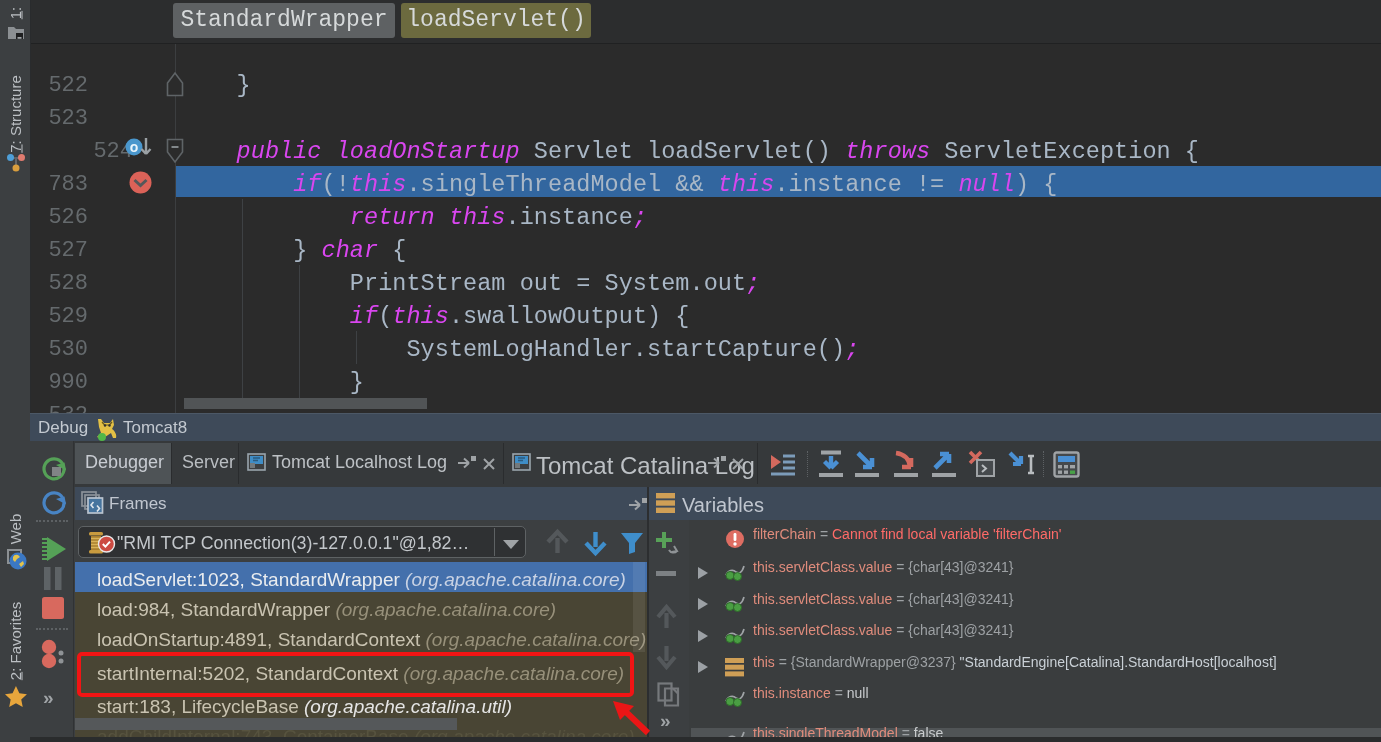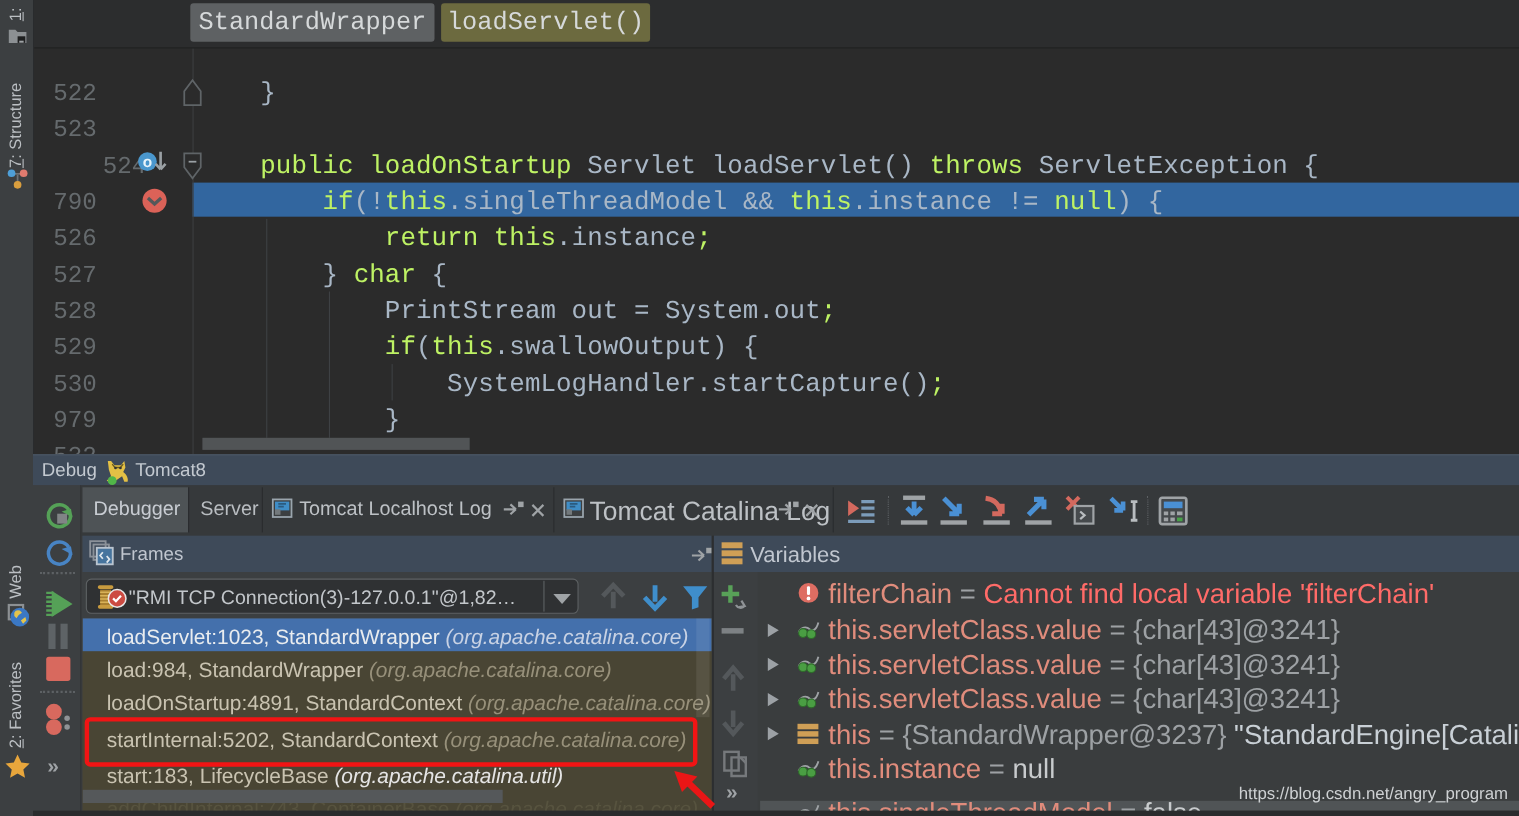--- a/index.html
+++ b/index.html
@@ -4,25 +4,25 @@
 <style>
   html,body{margin:0;padding:0;background:#2b2b2b;}
   #root{position:relative;width:1381px;height:742px;overflow:hidden;
         font-family:"Liberation Sans",sans-serif;background:#2b2b2b;}
   .abs{position:absolute;}
   .mono{font-family:"Liberation Mono",monospace;}
   .codeline{position:absolute;left:180px;white-space:pre;
             font:23.5px/33px "Liberation Mono",monospace;letter-spacing:.05px;color:#a9b7c6;}
   .ln{position:absolute;left:30px;width:58px;text-align:right;
       font:22px/33px "Liberation Mono",monospace;color:#656a6d;}
-  .k{color:#bef264;}
+  .k{color:#d946ef;font-style:italic;}
   svg{position:absolute;overflow:visible;}
   .frow{font-size:19px;white-space:nowrap;color:#c9c3b1;}
   .frow i{font-style:italic;}
-  .vrow{font-size:25px;white-space:nowrap;}
+  .vrow{font-size:14px;white-space:nowrap;}
   .vn{color:#e08c7c;}
   .vg{color:#9da1a4;}
   .glasses{width:20px;height:17px;}
 </style>
 </head>
 <body>
 <div id="root">
 
   <div class="abs" id="editor" style="left:30px;top:0;width:1351px;height:413px;background:#2b2b2b;"></div>
 
@@ -31,27 +31,27 @@
   <div class="abs" style="left:175px;top:43px;width:1px;height:370px;background:#3c3e40;"></div>
 
   <div class="abs" style="left:242px;top:199px;width:1px;height:199px;background:#3e4144;"></div>
   <div class="abs" style="left:299px;top:265px;width:1px;height:133px;background:#3e4144;"></div>
   <div class="abs" style="left:356px;top:331px;width:1px;height:33px;background:#3e4144;"></div>
 
   <div class="ln" style="top:20px;">521</div>
   <div class="ln" style="top:69px;">522</div>
   <div class="ln" style="top:102px;">523</div>
   <div class="ln" style="top:135px;margin-left:45px;">524</div>
-  <div class="ln" style="top:168px;">790</div>
+  <div class="ln" style="top:168px;">783</div>
   <div class="ln" style="top:201px;">526</div>
   <div class="ln" style="top:234px;">527</div>
   <div class="ln" style="top:267px;">528</div>
   <div class="ln" style="top:300px;">529</div>
   <div class="ln" style="top:333px;">530</div>
-  <div class="ln" style="top:366px;">979</div>
+  <div class="ln" style="top:366px;">990</div>
   <div class="ln" style="top:399px;">532</div>
 
   <div class="codeline" style="top:69px;">    }</div>
   <div class="codeline" style="top:135px;">    <span class="k">public</span> <span class="k">loadOnStartup</span> Servlet loadServlet() <span class="k">throws</span> ServletException {</div>
   <div class="codeline" style="top:168px;">        <span class="k">if</span>(!<span class="k">this</span>.singleThreadModel &amp;&amp; <span class="k">this</span>.instance != <span class="k">null</span>) {</div>
   <div class="codeline" style="top:201px;">            <span class="k">return</span> <span class="k">this</span>.instance<span class="k">;</span></div>
   <div class="codeline" style="top:234px;">        } <span class="k">char</span> {</div>
   <div class="codeline" style="top:267px;">            PrintStream out = System.out<span class="k">;</span></div>
   <div class="codeline" style="top:300px;">            <span class="k">if</span>(<span class="k">this</span>.swallowOutput) {</div>
   <div class="codeline" style="top:333px;">                SystemLogHandler.startCapture()<span class="k">;</span></div>
@@ -372,21 +372,20 @@
     </svg>
   <div class="abs vrow" style="left:753px;top:685px;"><span class="vn">this.instance</span><span class="vg"> = </span><span style="color:#c8cbcd;">null</span></div>
 
   <svg class="glasses" style="left:725px;top:729px;">
       <use href="#gl"></use>
     </svg>
   <div class="abs vrow" style="left:753px;top:725px;"><span class="vn">this.singleThreadModel</span><span class="vg"> = </span><span style="color:#c8cbcd;">false</span></div>
 
   <div class="abs" style="left:30px;top:737px;width:1351px;height:5px;background:#2a2c2d;"></div>
 
-  <div class="abs" style="left:0;top:713px;width:1371px;text-align:right;font-size:15.3px;color:#ced1d3;">https://blog.csdn.net/angry_program</div>
 
   <svg width="0" height="0" style="position:absolute;">
     <defs>
       <g id="gl">
         <path d="M1 12 c2 -5 7 -6 10 -3 c3 2 6 1 8 -6" fill="none" stroke="#9fa3a6" stroke-width="1.7"></path>
         <circle cx="5" cy="12.5" r="4" fill="#4a9e43" stroke="#2e6b2a" stroke-width="1"></circle>
         <circle cx="12.5" cy="13.5" r="4" fill="#4a9e43" stroke="#2e6b2a" stroke-width="1"></circle>
       </g>
     </defs>
   </svg>

